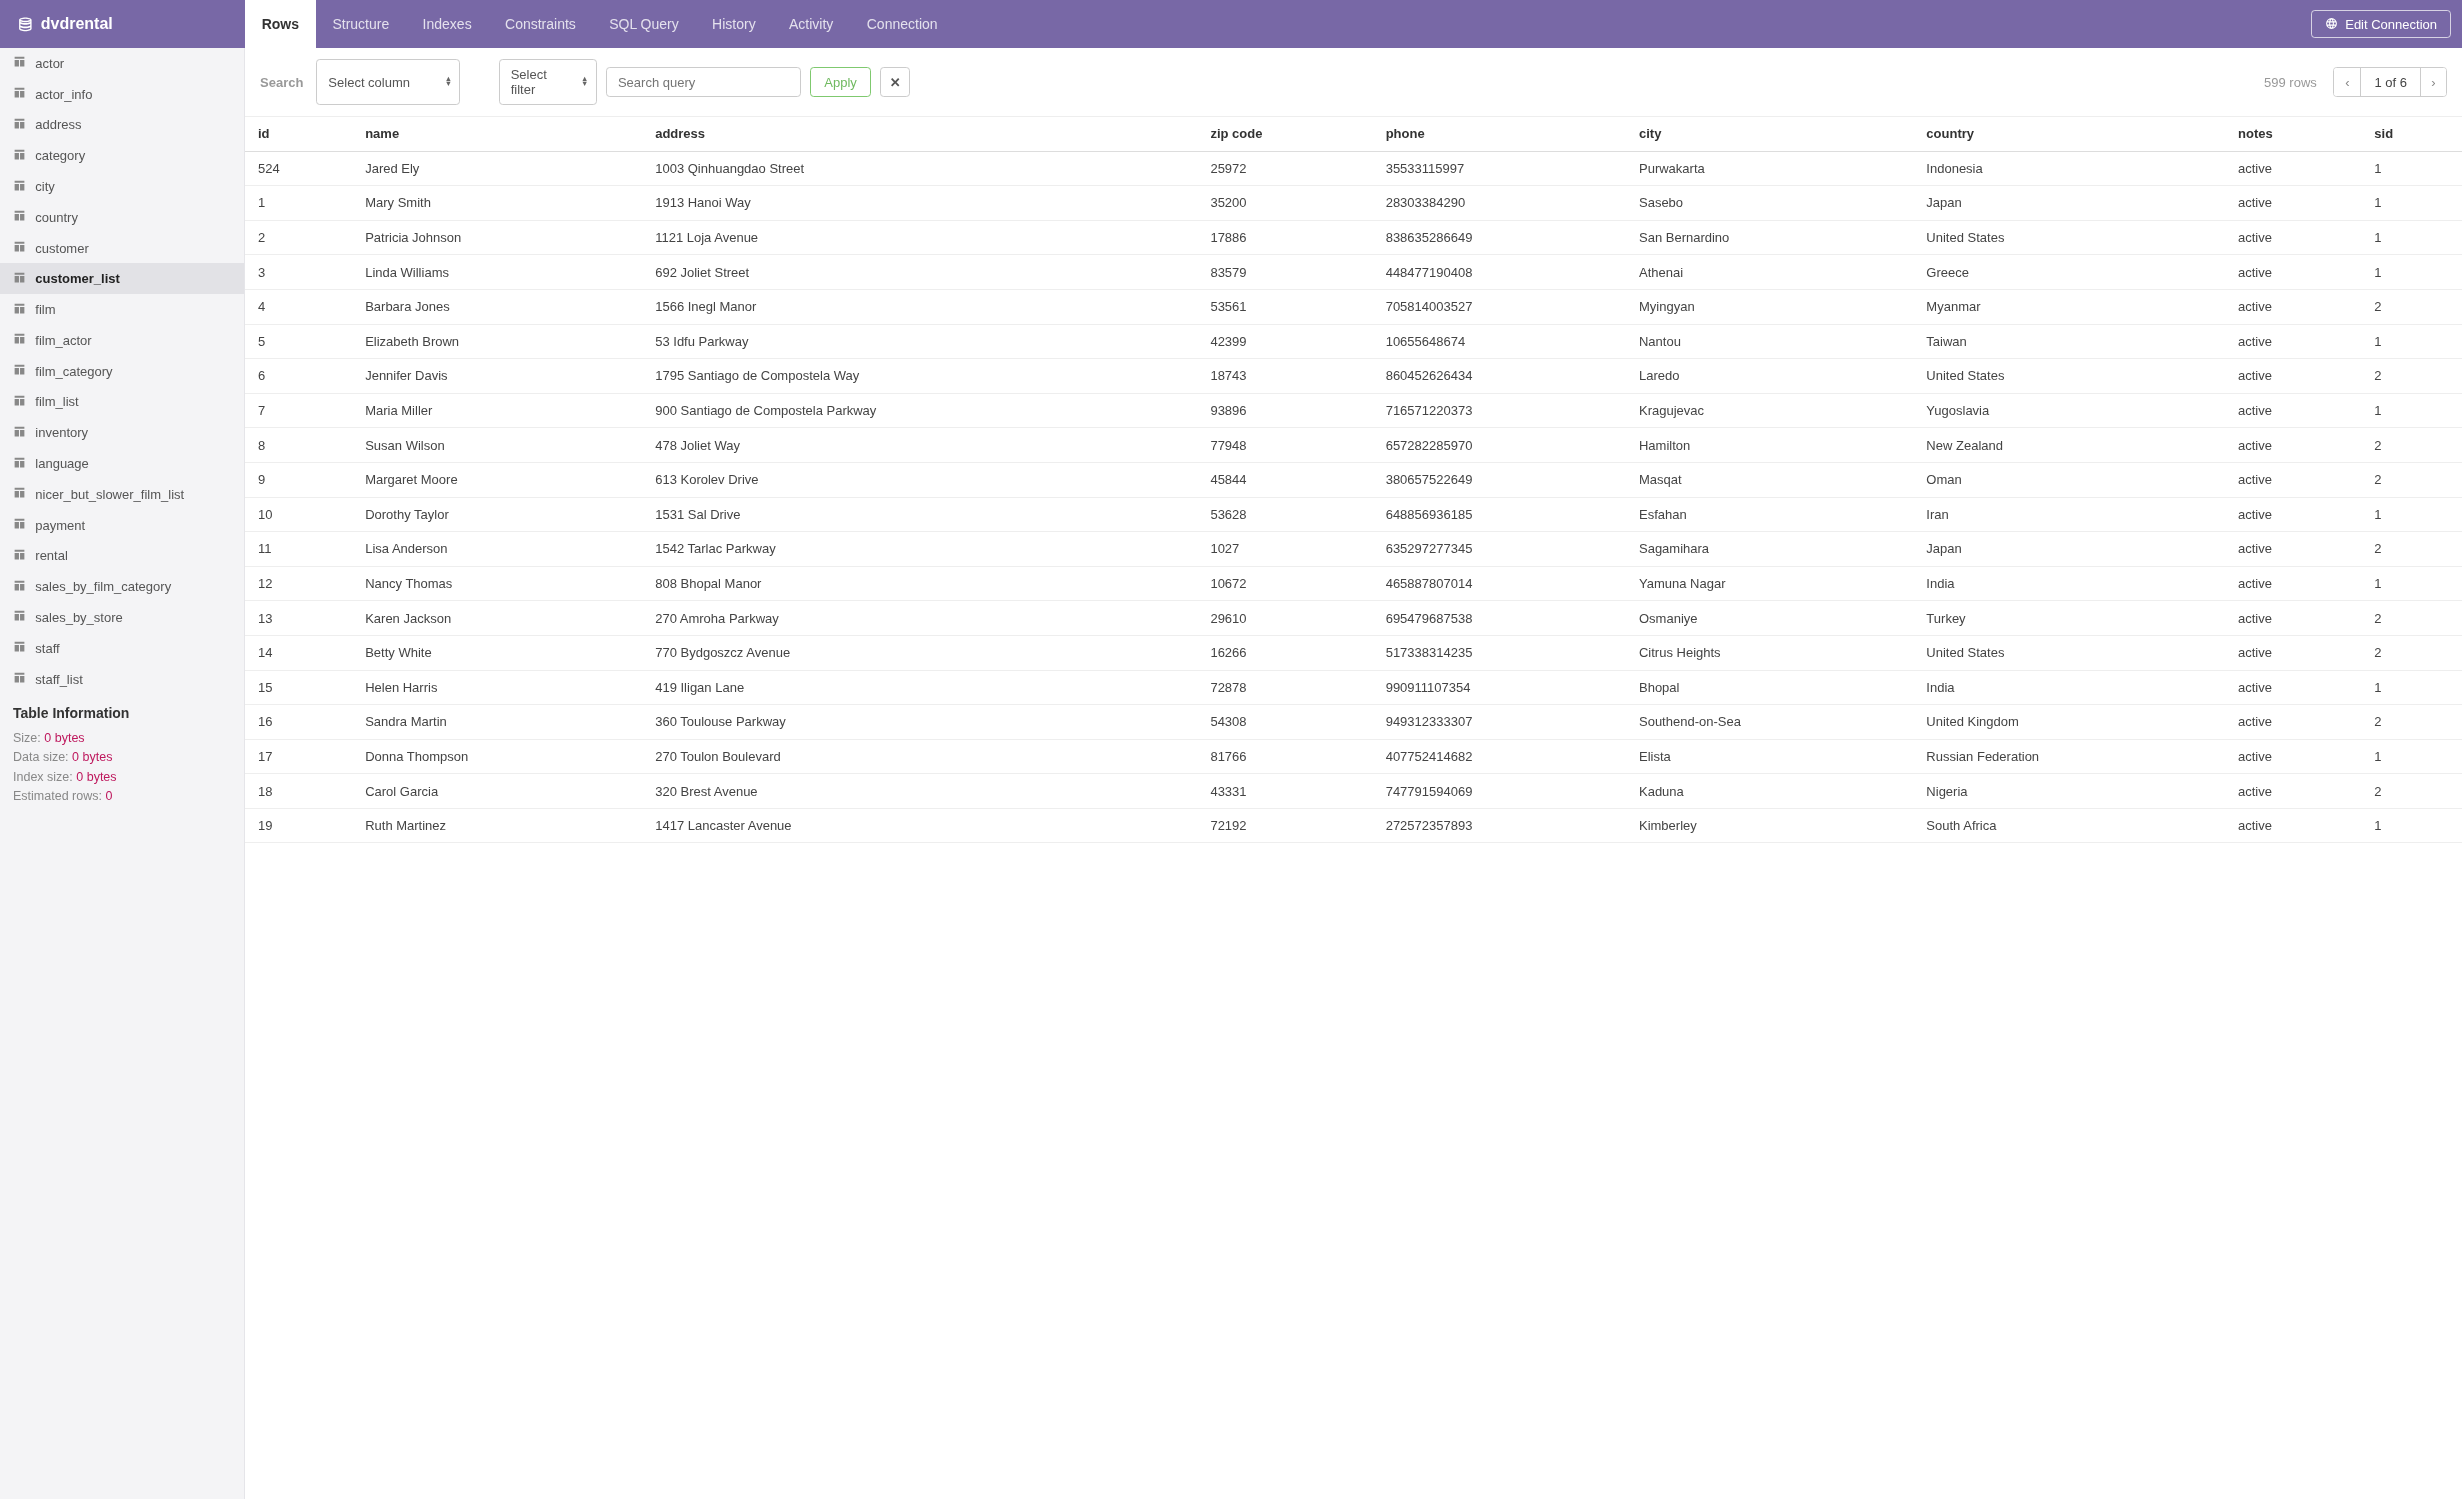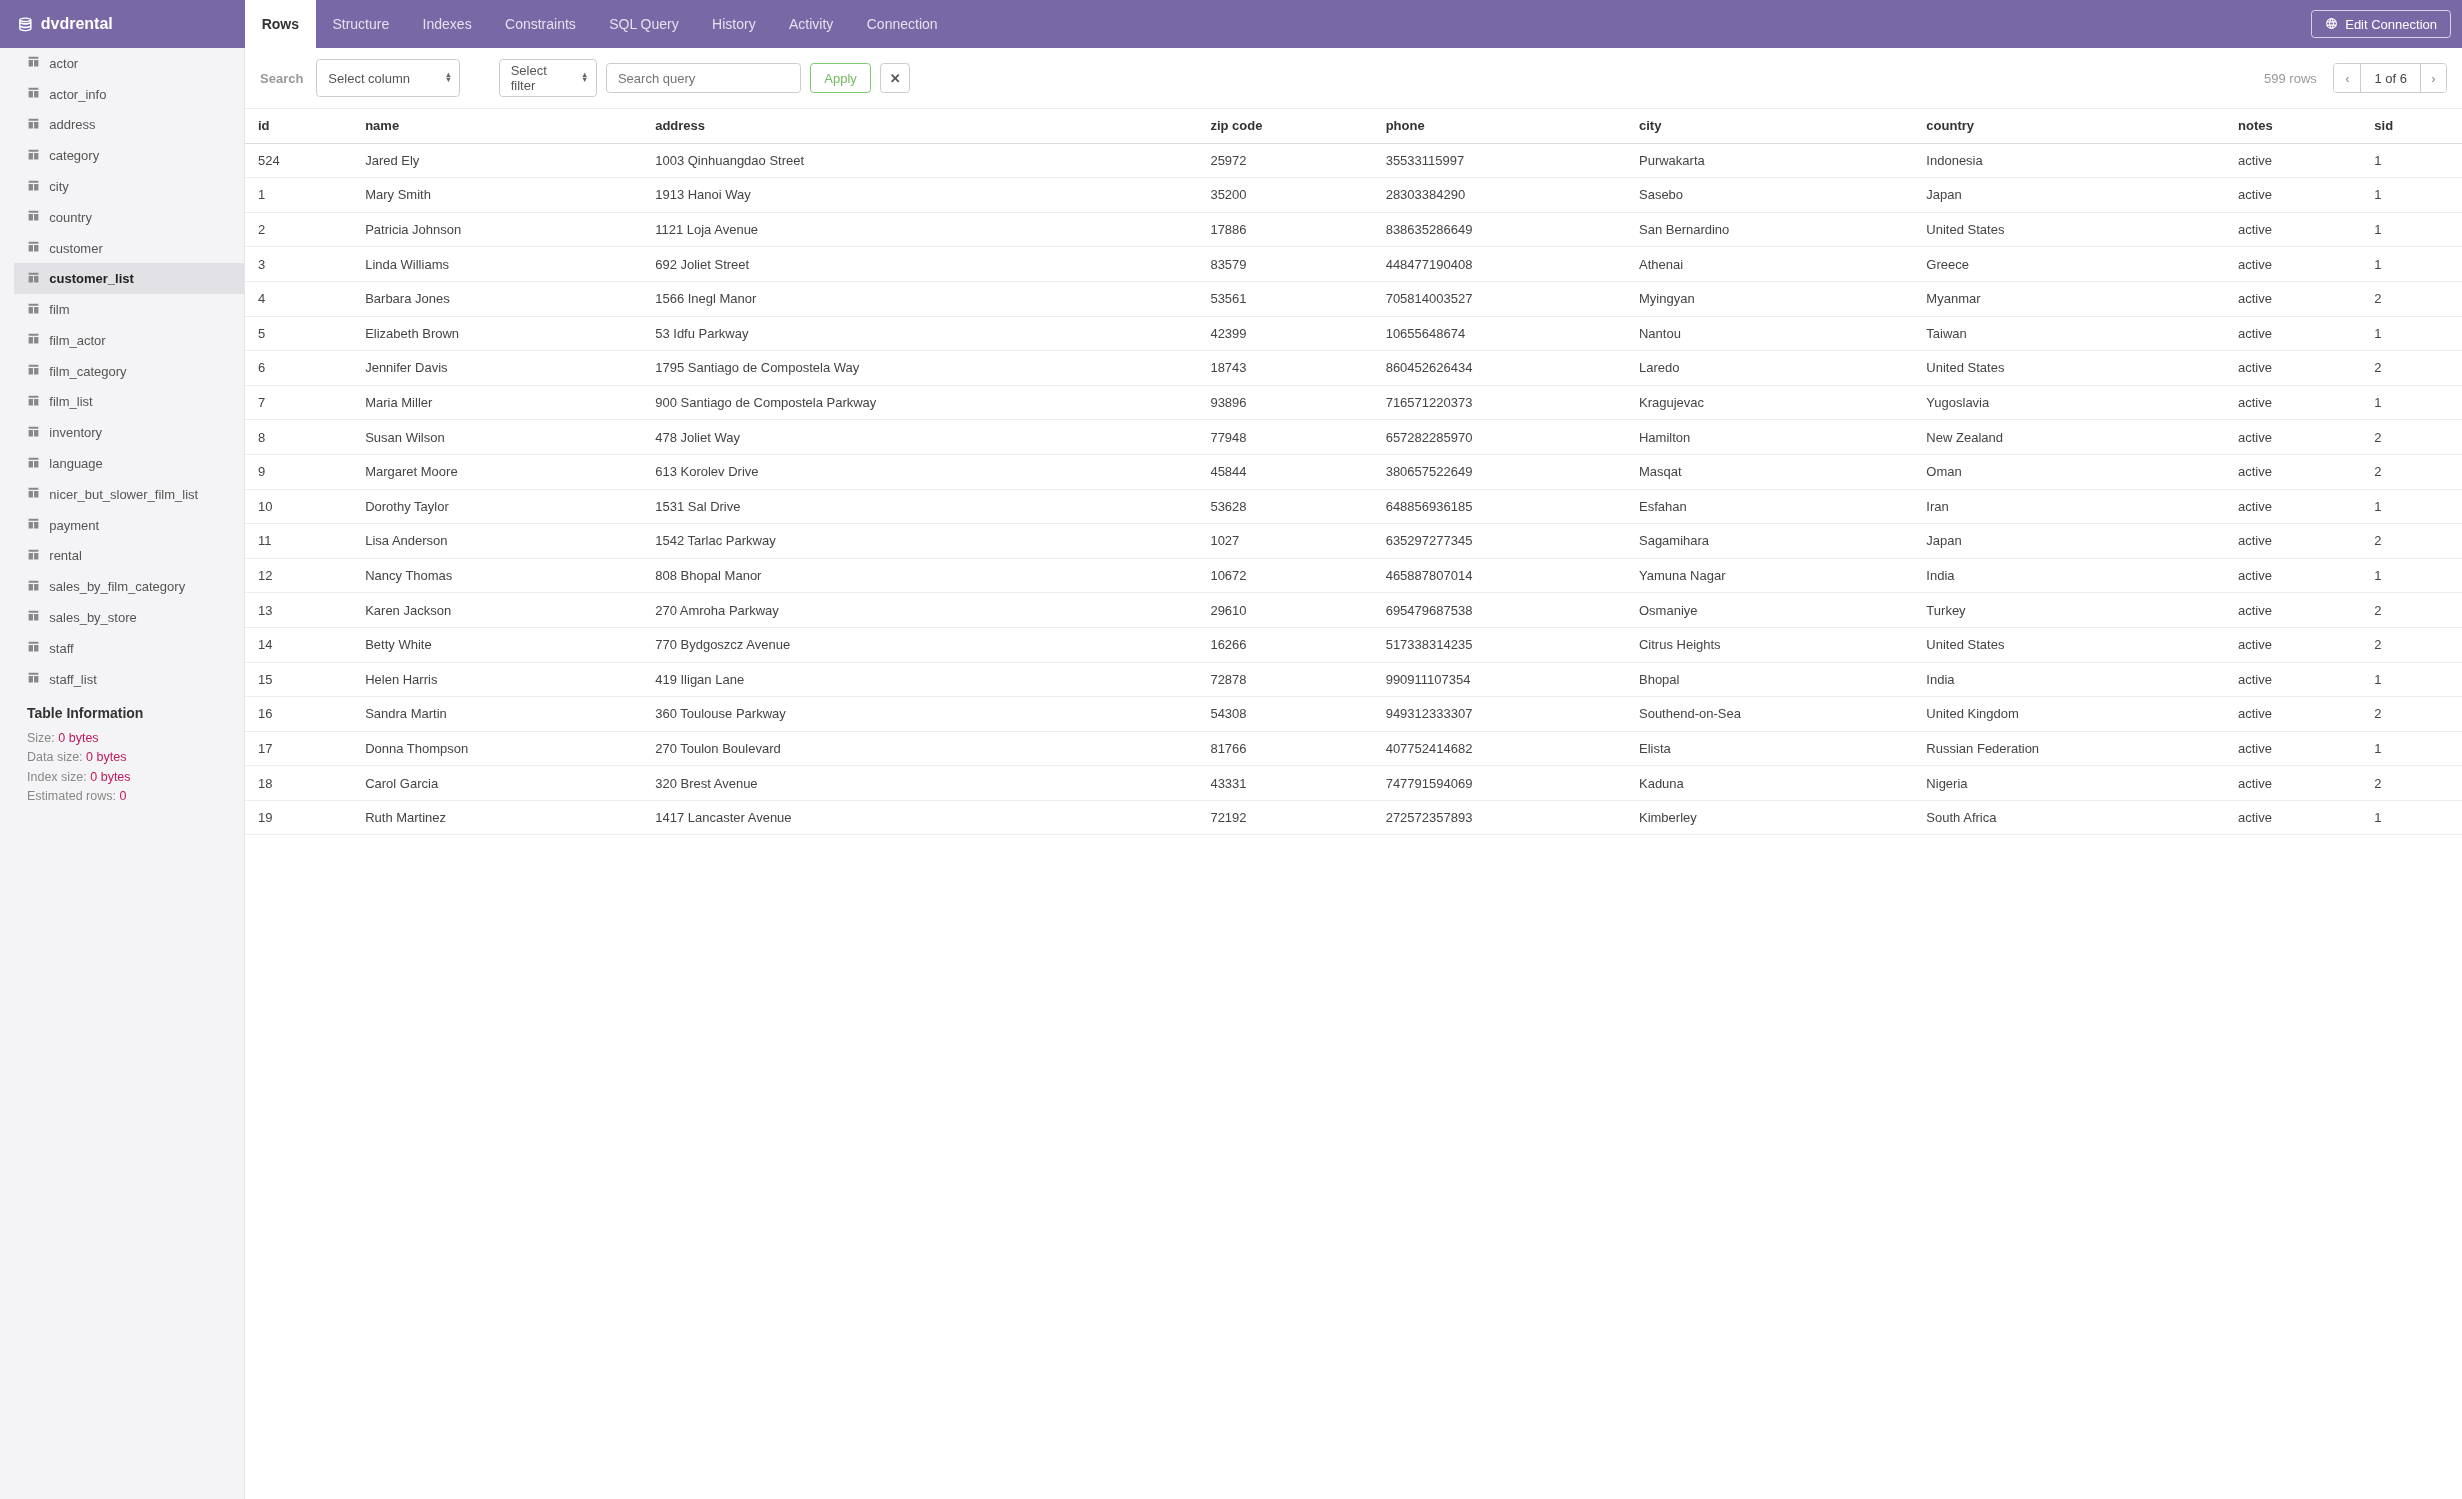--- a/index.html
+++ b/index.html
@@ -12,37 +12,37 @@
 .brand svg { fill: #fff; }
 .tabs { display: flex; align-items: stretch; flex: 1; }
 .tab { display: flex; align-items: center; padding: 0 16.7px; color: rgba(255,255,255,0.8); cursor: pointer; font-size: 14px; }
 .tab.active { background: #fff; color: #333; font-weight: 600; }
 .edit-conn-wrap { display: flex; align-items: center; padding: 0 11px; }
 .edit-conn { display: flex; align-items: flex-start; gap: 7.4px; border: 0.9px solid rgba(255,255,255,0.7); border-radius: 3.7px; padding: 5.6px 13px; color: #fff; cursor: pointer; font-size: 13px; }
 .edit-conn svg { fill: #fff; }
 
 
 .body { display: flex; flex: 1; overflow: hidden; }
-.sidebar { width: 245px; flex-shrink: 0; background: #f4f4f6; border-right: 0.9px solid #e5e5e9; display: flex; flex-direction: column; overflow-y: auto; padding-left: 14px; }
+.sidebar { width: 245px; flex-shrink: 0; background: #f4f4f6; border-right: 0.9px solid #e5e5e9; display: flex; flex-direction: column; overflow-y: auto; }
 .table-list { list-style: none; }
 .table-item { display: flex; align-items: center; gap: 9.3px; padding: 7.4px 13px; color: #555; cursor: pointer; font-size: 13px; }
 .table-item.active { background: #e2e2e6; color: #222; font-weight: 700; }
 .table-item svg { fill: #888; flex-shrink: 0; }
 .table-info { padding: 11px 13px; }
 .table-info h3 { font-size: 14px; font-weight: 700; color: #333; margin-bottom: 9.3px; }
 .info-row { font-size: 12.5px; color: #888; margin-bottom: 5.6px; }
 .info-row .val { color: #be185d; }
 
 
 .main { flex: 1; display: flex; flex-direction: column; overflow: hidden; }
 
 
 .toolbar { display: flex; align-items: center; padding: 11px 15px; gap: 9.3px; border-bottom: 0.9px solid #eee; }
 .toolbar .search-label { color: #999; font-weight: 600; margin-right: 3.7px; }
-.select-wrap { position: relative; display: inline-flex; align-items: center; border: 0.9px solid #ccc; border-radius: 3.7px; height: 38px; padding: 0 26px 0 11px; background: #fff; cursor: pointer; color: #555; }
+.select-wrap { position: relative; display: inline-flex; align-items: center; border: 0.9px solid #ccc; border-radius: 3.7px; height: 46px; padding: 0 26px 0 11px; background: #fff; cursor: pointer; color: #555; }
 .select-wrap .chevrons { position: absolute; right: 7.4px; top: 50%; transform: translateY(-50%); display: flex; flex-direction: column; line-height: 4.6px; font-size: 7.4px; color: #666; }
 .search-input { border: 0.9px solid #ccc; border-radius: 3.7px; height: 30px; padding: 0 11px; width: 195px; font-size: 13px; }
 .apply-btn { border: 0.9px solid #7fc96f; color: #6fb95f; background: #fff; border-radius: 3.7px; height: 30px; padding: 0 13px; cursor: pointer; font-size: 13px; }
 .clear-btn { border: 0.9px solid #ccc; background: #fff; border-radius: 3.7px; height: 30px; width: 30px; display: flex; align-items: center; justify-content: center; cursor: pointer; color: #555; font-size: 13px; font-weight: bold; }
 .spacer { flex: 1; }
 .row-count { color: #999; font-size: 13px; margin-right: 7.4px; }
 .pager { display: flex; align-items: stretch; border: 0.9px solid #ccc; border-radius: 3.7px; height: 30px; overflow: hidden; }
 .pager-btn { width: 26px; display: flex; align-items: center; justify-content: center; cursor: pointer; color: #888; background: #fff; }
 .pager-btn + .pager-label, .pager-label + .pager-btn { border-left: 0.9px solid #ccc; }
 .pager-label { display: flex; align-items: center; padding: 0 13px; color: #444; font-size: 13px; }

